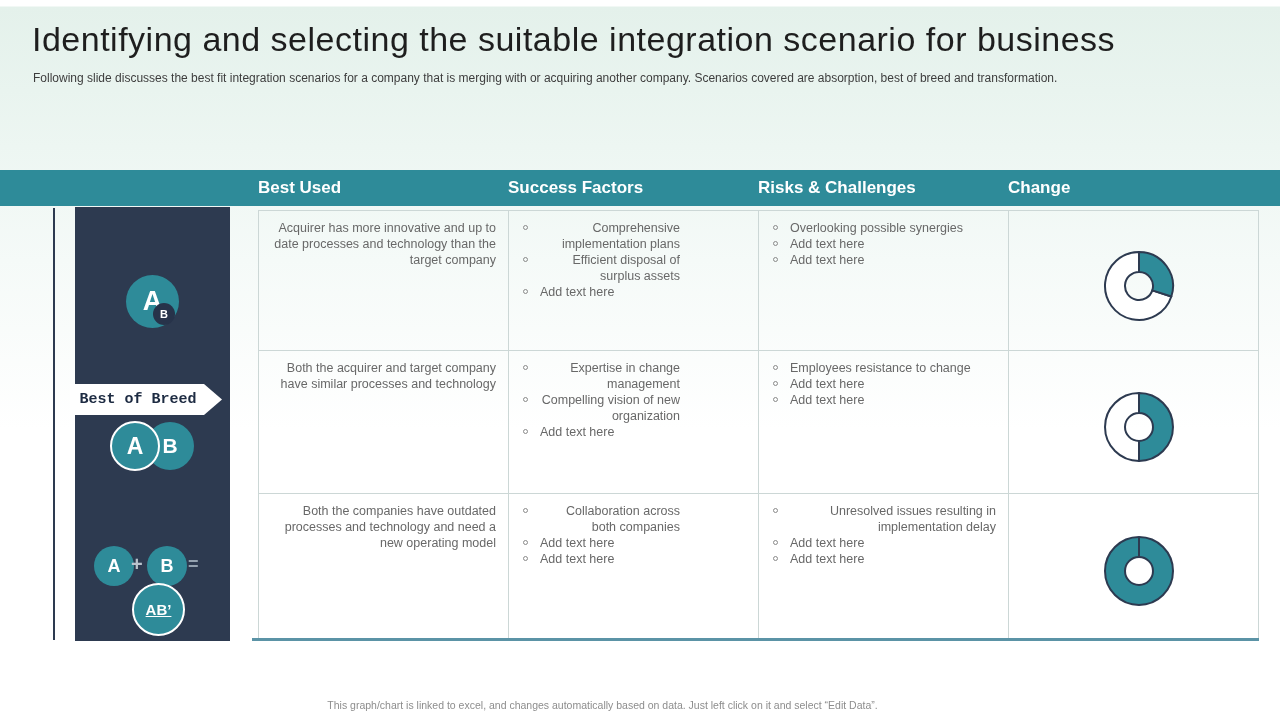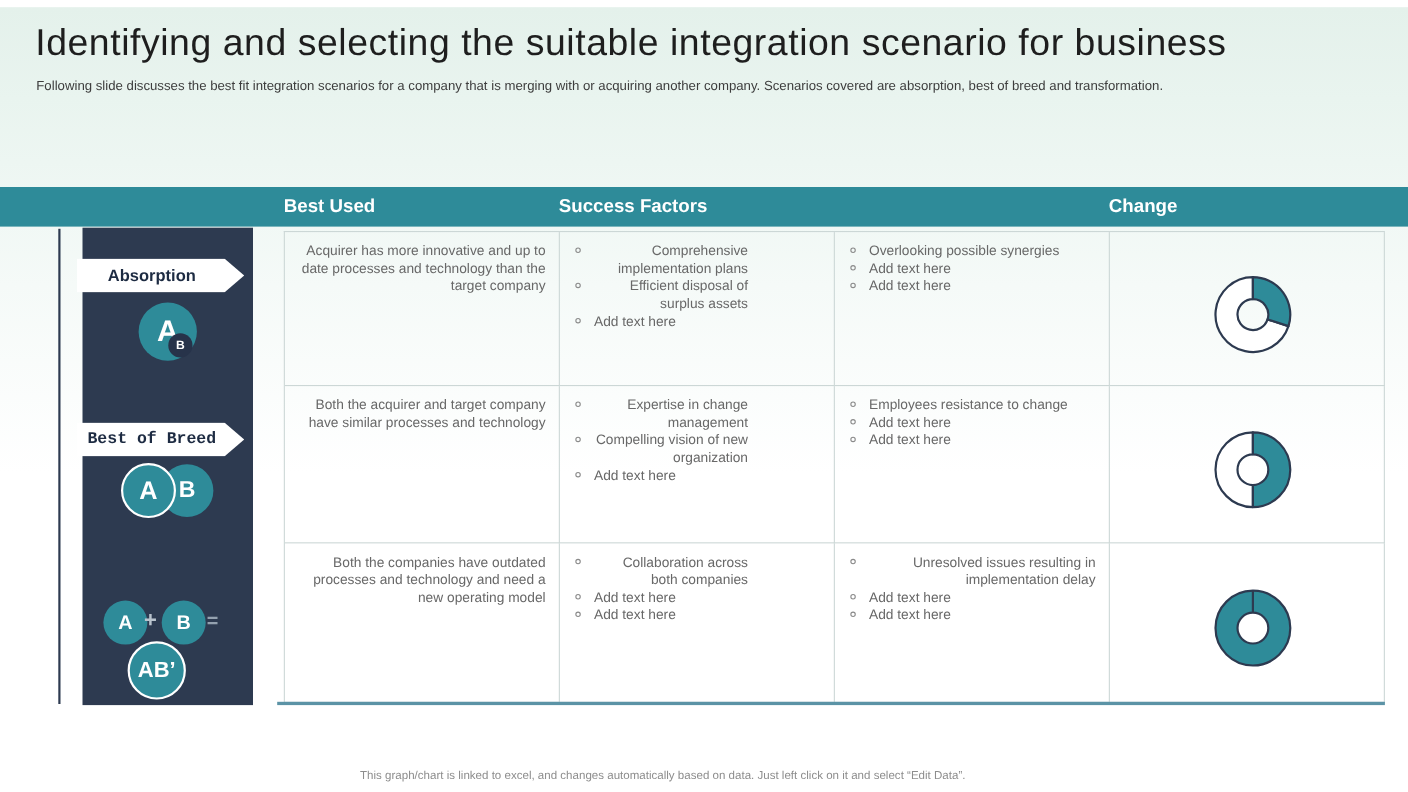--- a/index.html
+++ b/index.html
@@ -34,21 +34,21 @@
   .circle {
     position:absolute; border-radius:50%; background:#2E8B99; color:#fff; font-weight:bold;
     display:flex; align-items:center; justify-content:center;
   }
   .c-abs-a { left:126px; top:275px; width:53px; height:53px; font-size:27px; }
   .c-abs-b { left:153px; top:303px; width:22px; height:22px; font-size:11px; background:#27334a; z-index:2; }
   .c-bob-b { left:146px; top:422px; width:48px; height:48px; font-size:21px; }
   .c-bob-a { left:110px; top:421px; width:50px; height:50px; font-size:23px; border:2px solid #fff; z-index:2; }
   .c-tr-a  { left:94px;  top:546px; width:40px; height:40px; font-size:18px; }
   .c-tr-b  { left:147px; top:546px; width:40px; height:40px; font-size:18px; }
-  .c-tr-ab { left:116px; top:583px; width:53px; height:53px; font-size:20px; border:2px solid #fff; z-index:2; }
+  .c-tr-ab { left:132px; top:583px; width:53px; height:53px; font-size:15px; border:2px solid #fff; z-index:2;text-decoration:underline; }
   .op { position:absolute; font-weight:bold; z-index:1; }
   .op-plus { left:131px; top:553px; font-size:20px; color:#b9c3cd; }
   .op-eq   { left:188px; top:554px; font-size:18px; color:#94a1af; }
   .table {
     position:absolute; left:258px; top:210px; width:1001px;
     display:grid; grid-template-columns:250px 250px 250px 250px; grid-template-rows:140px 143px 145px;
     border-top:1px solid #ccd7d6; border-left:1px solid #ccd7d6;
   }
   .cell {
     border-right:1px solid #ccd7d6; border-bottom:1px solid #ccd7d6;
@@ -73,30 +73,28 @@
 <body>
 
 <div class="slide">
 
   <div class="title">Identifying and selecting the suitable integration scenario for business</div>
   <div class="subtitle">Following slide discusses the best fit integration scenarios for a company that is merging with or acquiring another company. Scenarios covered are absorption, best of breed and transformation.</div>
 
   <div class="header-band">
     <div class="col-head" style="left:258px;">Best Used</div>
     <div class="col-head" style="left:508px;">Success Factors</div>
+    <div class="col-head" style="left:758px;">Risks &amp; Challenges</div>
     <div class="col-head" style="left:1008px;">Change</div>
   </div>
 
   <div class="vline"></div>
 
   <div class="sidebar"></div>
 
-  <div class="arrow a1">
-    <span>Absorption</span>
-  </div>
   <div class="circle c-abs-a">A</div>
   <div class="circle c-abs-b">B</div>
 
   <div class="arrow a2">
     <span>Best of Breed</span>
   </div>
   <div class="circle c-bob-b">B</div>
   <div class="circle c-bob-a">A</div>
 
   <div class="circle c-tr-a">A</div>

